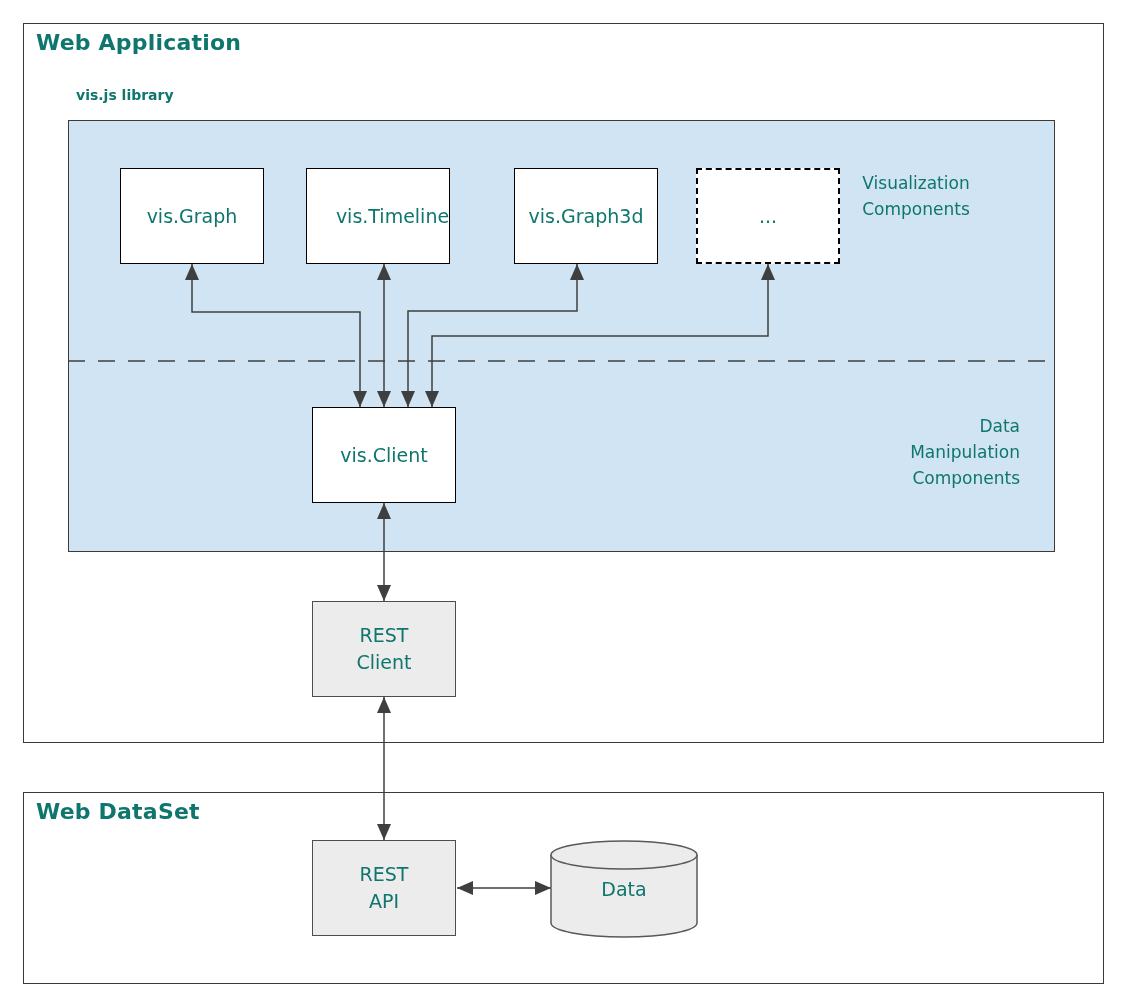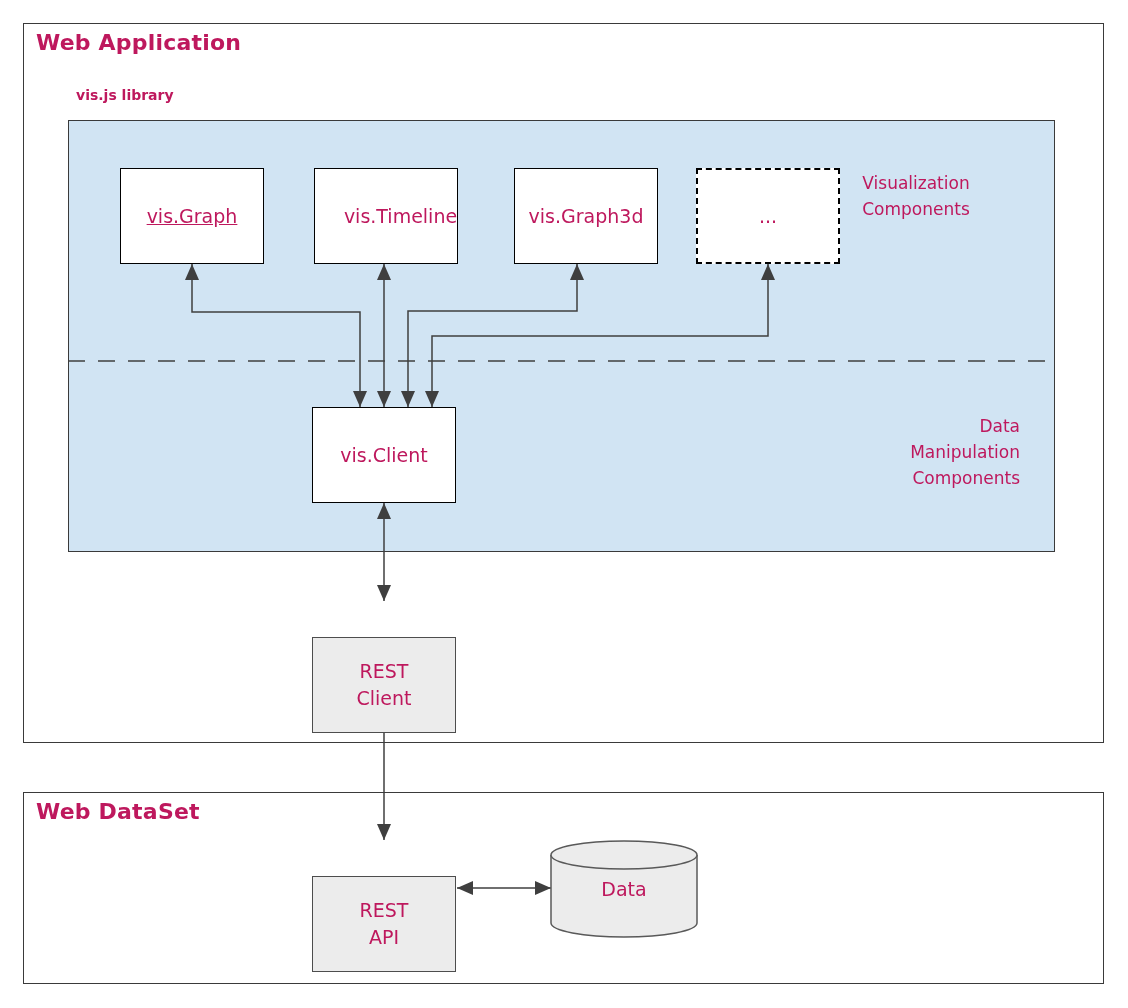--- a/index.html
+++ b/index.html
@@ -7,38 +7,38 @@
     --service-fill:#ececec;
     --component-fill:#ffffff;
     --line:#3f3f3f;
     --outer-border:#3a3a3a;
     --box-border:#000000;
     --cylinder-stroke:#595959;
   }
   html,body{margin:0;padding:0;background:#fff;}
   #diagram{
     position:relative;width:1128px;height:1008px;background:#fff;
-    font-family:"DejaVu Sans","Liberation Sans",sans-serif;color:#be185d;
+    font-family:"DejaVu Sans","Liberation Sans",sans-serif;color:#0f766e;
     overflow:hidden;
   }
   .panel{position:absolute;box-sizing:border-box;border:1px solid var(--outer-border);background:transparent;}
   .section-title{position:absolute;font-size:22px;font-weight:bold;letter-spacing:0.2px;white-space:nowrap;}
   .sub-title{position:absolute;font-size:14px;font-weight:bold;white-space:nowrap;}
   .library-panel{
     position:absolute;box-sizing:border-box;left:68px;top:120px;width:987px;height:432px;
     background:var(--library-fill);border:1px solid var(--outer-border);
   }
   .cbox{
     position:absolute;box-sizing:border-box;width:144px;height:96px;
     background:var(--component-fill);border:1.5px solid var(--box-border);
     display:flex;align-items:center;justify-content:center;
     font-size:19px;line-height:27px;text-align:center;white-space:pre-line;
   }
   .cbox.dashed{border:2px dashed var(--box-border);}
-  .cbox.gray{background:var(--service-fill);border:1.5px solid #4d4d4d;margin-top:36px;}
+  .cbox.gray{background:var(--service-fill);border:1.5px solid #4d4d4d;}
   .side-label{
     position:absolute;font-size:17px;font-weight:normal;line-height:26px;
     white-space:pre-line;width:200px;
   }
   .side-label.center{text-align:center;}
   .side-label.right{text-align:right;}
   #connector-layer{position:absolute;left:0;top:0;pointer-events:none;}
   #connector-layer path.connector{fill:none;stroke:var(--line);stroke-width:1.5px;}
   #connector-layer path.dashline{fill:none;stroke:var(--line);stroke-width:1.5px;stroke-dasharray:17 13;}
   #connector-layer .cyl{fill:var(--service-fill);stroke:var(--cylinder-stroke);stroke-width:1.5px;}
@@ -81,24 +81,24 @@
     <path class="connector" d="M384,697 L384,840" marker-start="url(#arrowhead)" marker-end="url(#arrowhead)"></path>
 
     <path class="connector" d="M457,888 L551,888" marker-start="url(#arrowhead)" marker-end="url(#arrowhead)"></path>
 
     <g>
       <path class="cyl" d="M551,855 L551,923 A73,14 0 0 0 697,923 L697,855"></path>
       <ellipse class="cyl" cx="624" cy="855" rx="73" ry="14"></ellipse>
     </g>
   </svg>
 
-  <div class="cbox" style="left:120px;top:168px;text-decoration:underline;">
+  <div class="cbox" style="left:120px;top:168px;">
     <span>vis.Graph</span>
   </div>
-  <div class="cbox" style="left:314px;top:168px;padding-left:29px;">
+  <div class="cbox" style="left:306px;top:168px;padding-left:29px;">
     <span>vis.Timeline</span>
   </div>
   <div class="cbox" style="left:514px;top:168px;">
     <span>vis.Graph3d</span>
   </div>
   <div class="cbox dashed" style="left:696px;top:168px;">
     <span>...</span>
   </div>
 
   <div class="side-label center" style="left:816px;top:170px;">Visualization

